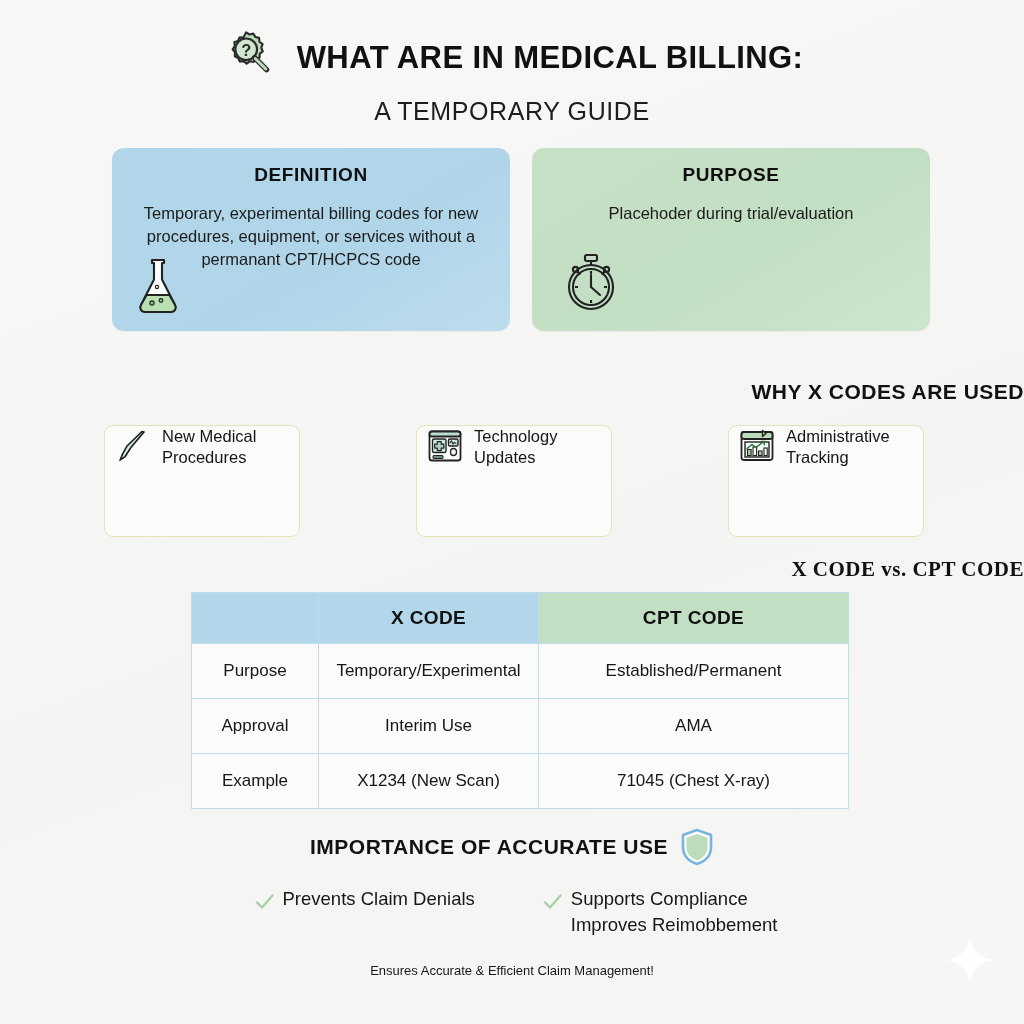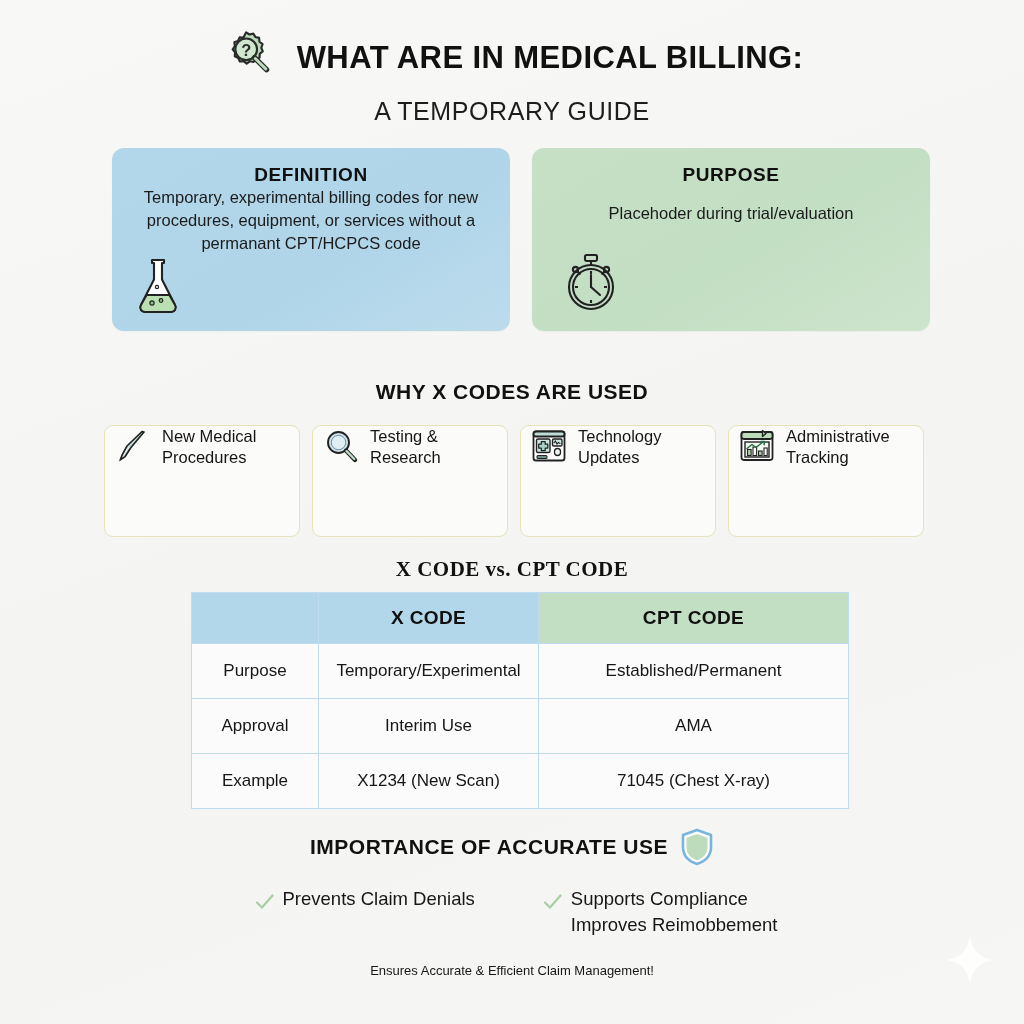--- a/index.html
+++ b/index.html
@@ -87,21 +87,21 @@
   }
   .panel.blue { background: linear-gradient(150deg,#b2d6ea 0%, #b0d5e9 60%, #bcdcec 100%); }
   .panel.green { background: linear-gradient(150deg,#c6e0c6 0%, #c2dec3 55%, #cde5cd 100%); }
   .panel-title {
     font-size: 19px;
     font-weight: bold;
     letter-spacing: .6px;
     color: #101010;
   }
   .panel-body {
-    margin-top: 0;
+    margin-top: 16px;
     font-size: 16.5px;
     line-height: 1.38;
     color: #1b1b1b;
     padding: 0 6px;
   }
   .panel-body.one-line { margin-top: 16px; }
   .panel-icon {
     position: absolute;
     left: 18px;
     bottom: 14px;
@@ -113,21 +113,21 @@
     bottom: 18px;
     width: 62px;
     height: 62px;
   }
 
   
   .section-heading {
     position: absolute;
     left: 0;
     right: 0;
-    text-align: center;
+    text-align: right;
     font-size: 21px;
     font-weight: bold;
     letter-spacing: .5px;
     color: #111;
   }
   #why-heading { top: 380px; }
 
   .why-cards {
     position: absolute;
     top: 425px;
@@ -302,31 +302,20 @@
     <div class="why-card">
       <span class="why-icon">
         <svg viewBox="0 0 40 40" width="40" height="40">
           <path d="M31 6 L17.5 22 L12 30.5 L7.5 33.5 L9.5 28.5 L14.5 19.5 L29 5.5 z" fill="#c6e2de" stroke="#222" stroke-width="1.7" stroke-linejoin="round"></path>
           <path d="M17.5 22 L12 30.5 L7.5 33.5 L9.5 28.5 L14.5 19.5" fill="#dcefeb" stroke="#222" stroke-width="1.5"></path>
         </svg>
       </span>
       <span class="why-label">New Medical Procedures</span>
     </div>
 
-    <div class="why-card">
-      <span class="why-icon">
-        <svg viewBox="0 0 40 40" width="40" height="40">
-          <circle cx="17.5" cy="16.5" r="10.5" fill="#cfe3e8" stroke="#222" stroke-width="1.9"></circle>
-          <circle cx="17.5" cy="16.5" r="7.2" fill="#e2eff2" stroke="#6d8ea0" stroke-width="1"></circle>
-          <path d="M25 24.5 L34 34" stroke="#222" stroke-width="4.4" stroke-linecap="round"></path>
-          <path d="M25.6 25.2 L33.3 33" stroke="#bcdcc4" stroke-width="2.4" stroke-linecap="round"></path>
-        </svg>
-      </span>
-      <span class="why-label">Testing &amp; Research</span>
-    </div>
 
     <div class="why-card">
       <span class="why-icon">
         <svg viewBox="0 0 40 40" width="40" height="40">
           <rect x="4.5" y="5.5" width="31" height="29" rx="2.6" fill="#ffffff" stroke="#222" stroke-width="1.8"></rect>
           <rect x="4.5" y="5.5" width="31" height="5" rx="2.6" fill="#bcdcd6" stroke="#222" stroke-width="1.8"></rect>
           <rect x="7.5" y="13" width="13.5" height="13.5" rx="1.6" fill="#cde7e1" stroke="#222" stroke-width="1.4"></rect>
           <path d="M12.3 15.6h3.9v2.6h2.6v3.9h-2.6v2.6h-3.9v-2.6H9.7v-3.9h2.6z" fill="#a9d3c9" stroke="#222" stroke-width="1.2" stroke-linejoin="round"></path>
           <rect x="23.5" y="13" width="9.5" height="7" rx="1.2" fill="#cde7e1" stroke="#222" stroke-width="1.4"></rect>
           <path d="M24.8 17l1.6-2 1.6 3 1.5-1.6 1.8 1.2" fill="none" stroke="#222" stroke-width="1.1"></path>

